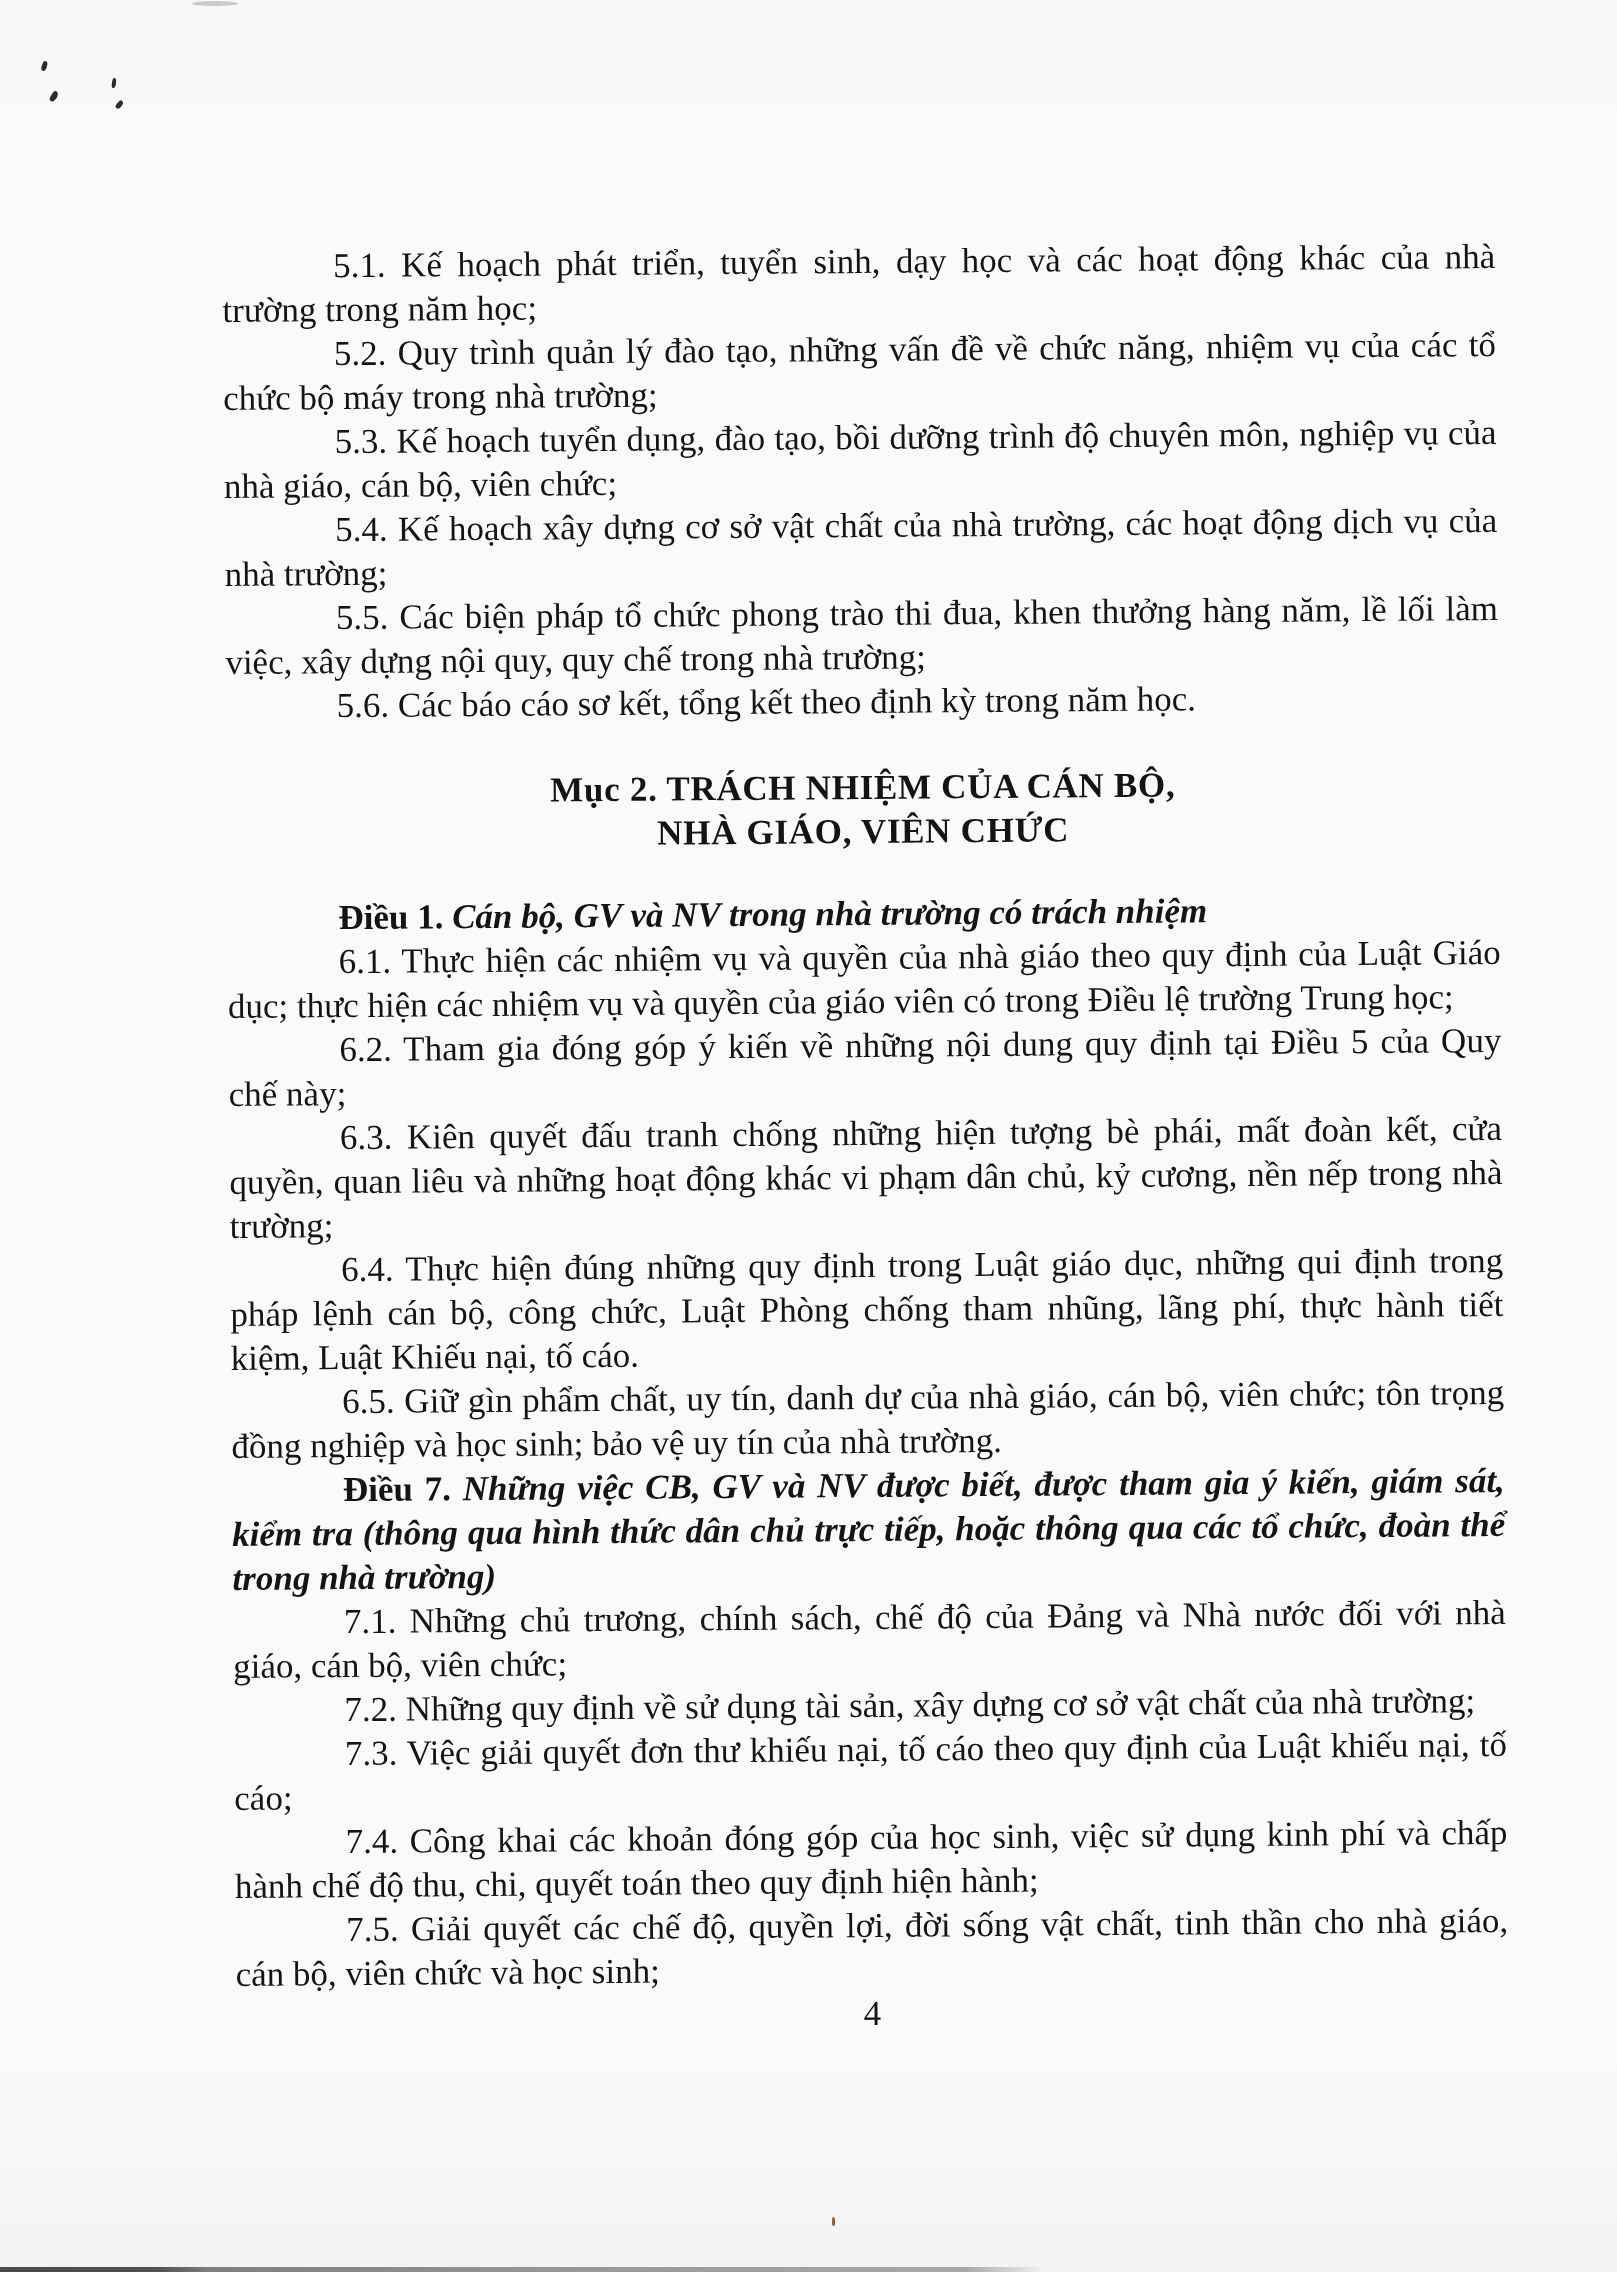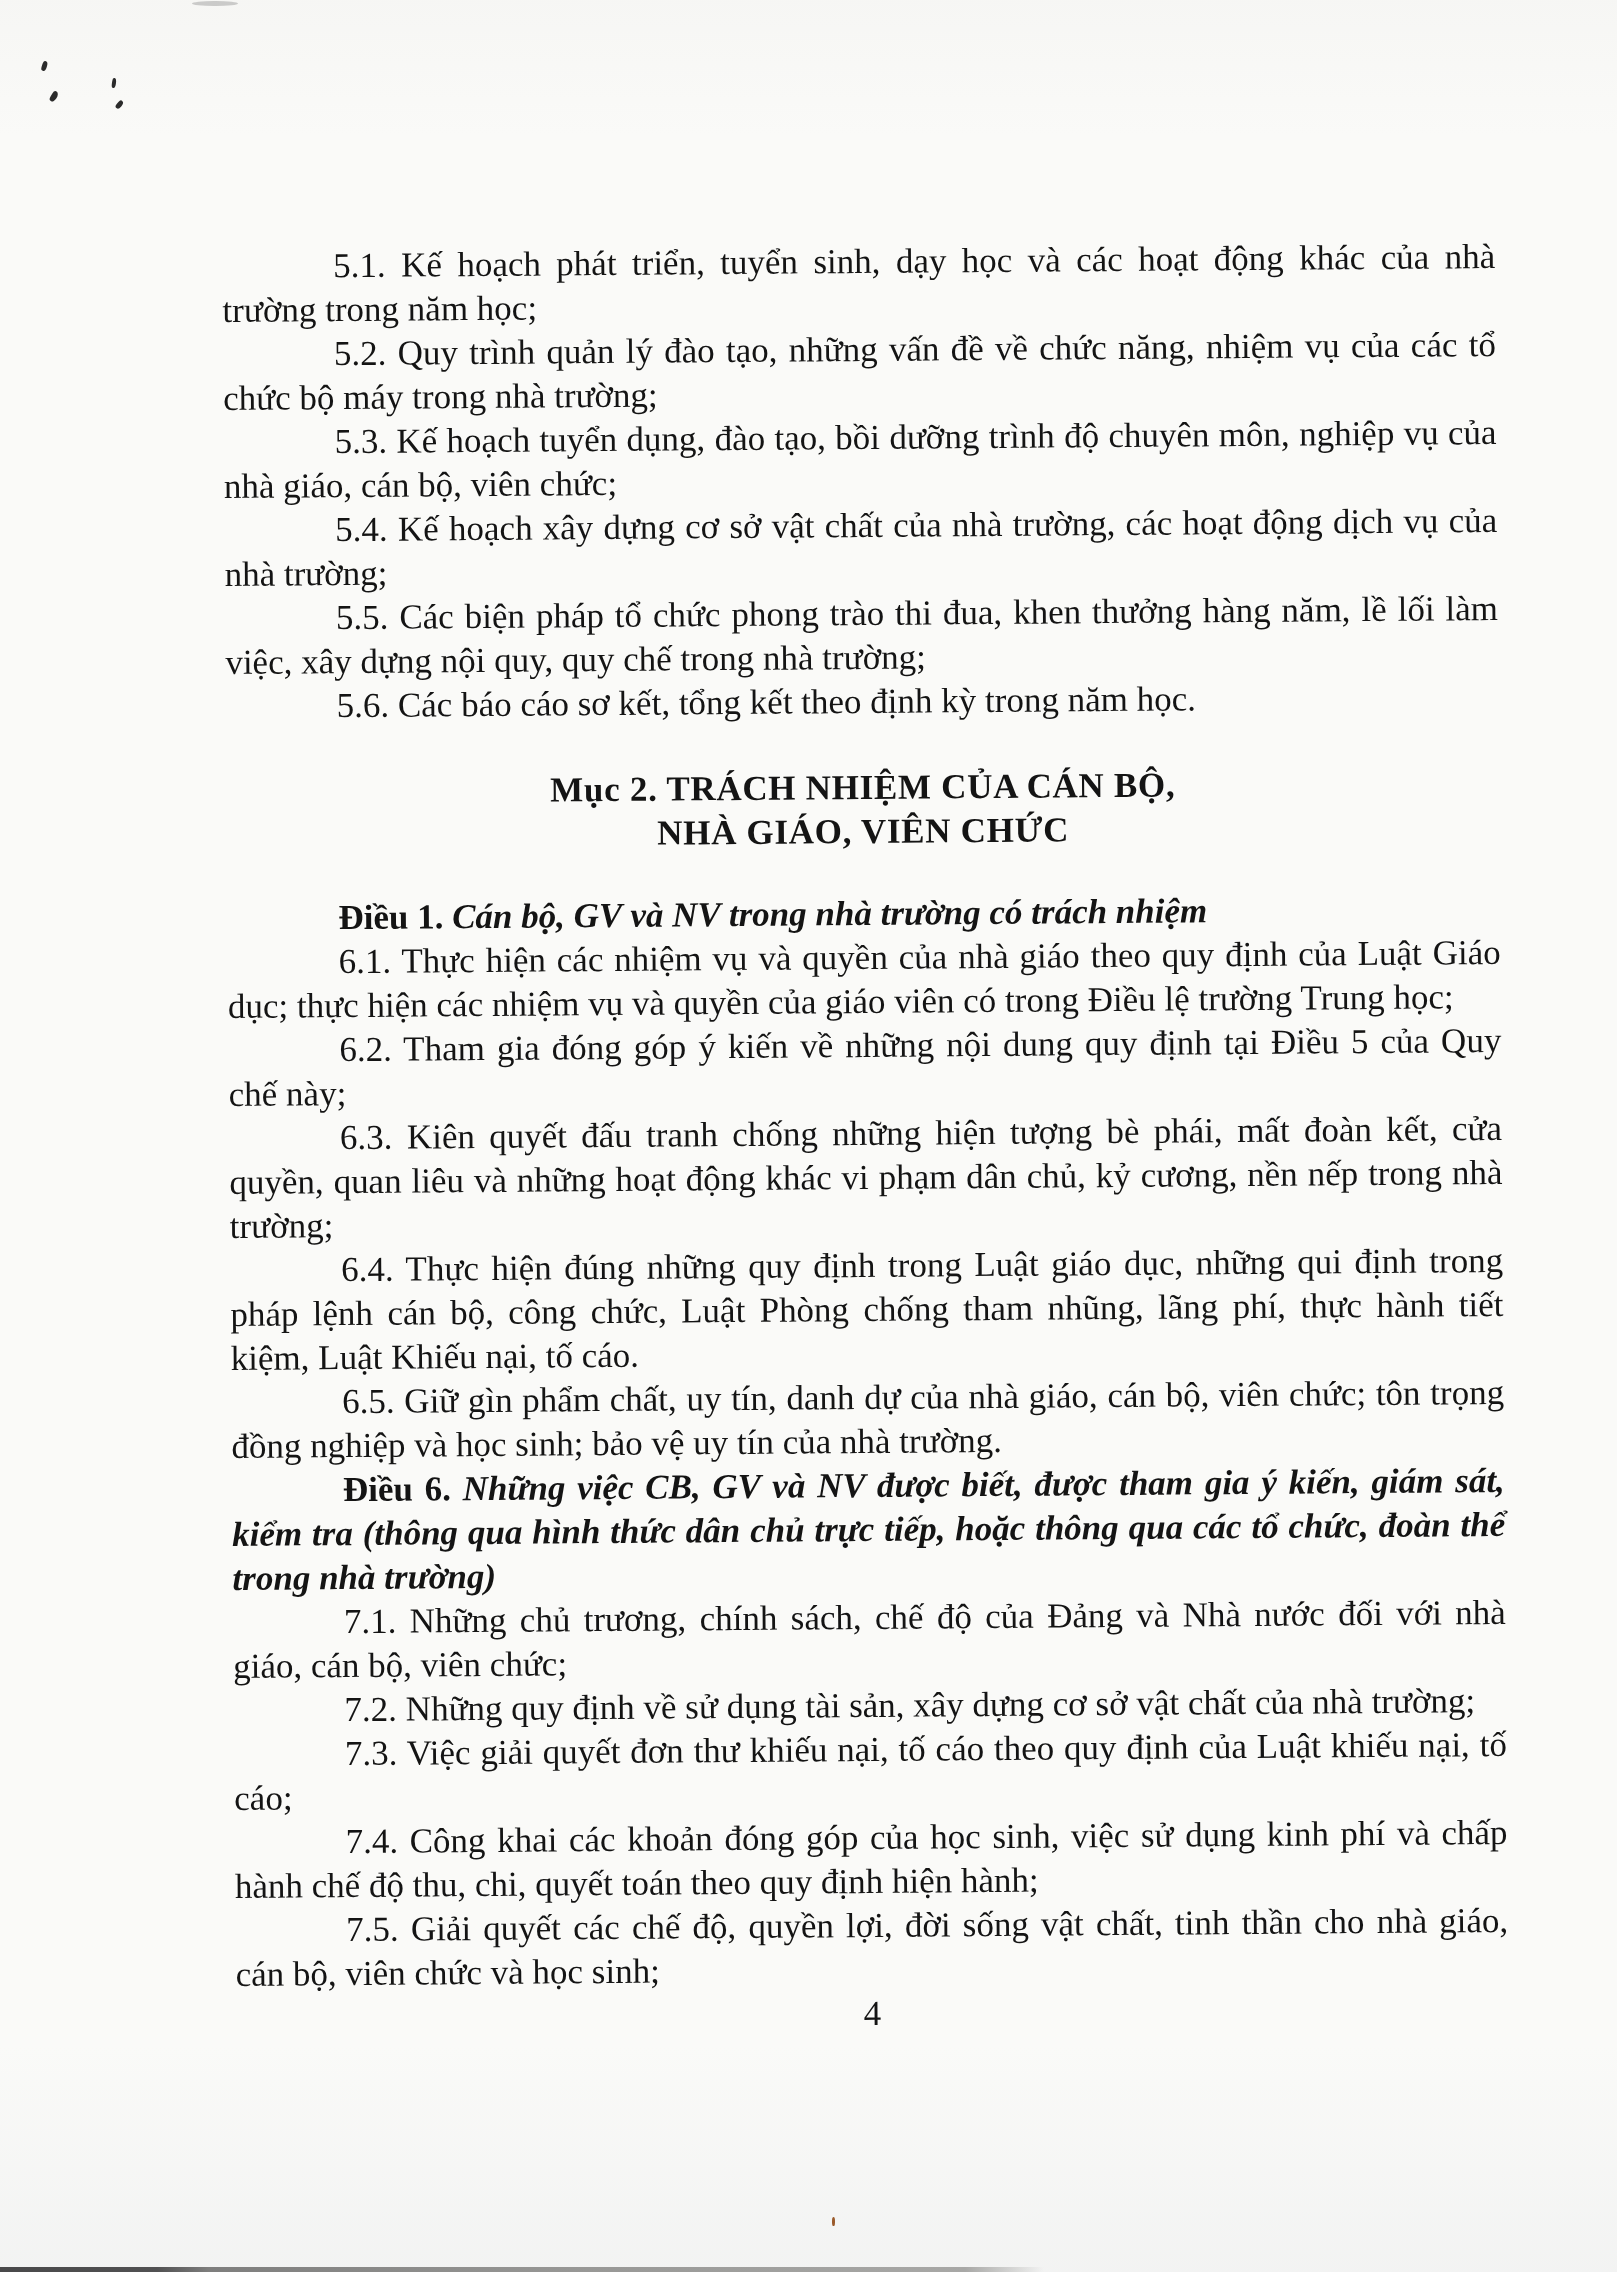--- a/index.html
+++ b/index.html
@@ -111,21 +111,21 @@
       <p class="body">5.4. Kế hoạch xây dựng cơ sở vật chất của nhà trường, các hoạt động dịch vụ của nhà trường;</p>
       <p class="body">5.5. Các biện pháp tổ chức phong trào thi đua, khen thưởng hàng năm, lề lối làm việc, xây dựng nội quy, quy chế trong nhà trường;</p>
       <p class="body">5.6. Các báo cáo sơ kết, tổng kết theo định kỳ trong năm học.</p>
       <p class="section-heading">Mục 2. TRÁCH NHIỆM CỦA CÁN BỘ,<br>NHÀ GIÁO, VIÊN CHỨC</p>
       <p class="body"><span class="article-prefix">Điều 1. </span><span class="article-title">Cán bộ, GV và NV trong nhà trường có trách nhiệm</span></p>
       <p class="body">6.1. Thực hiện các nhiệm vụ và quyền của nhà giáo theo quy định của Luật Giáo dục; thực hiện các nhiệm vụ và quyền của giáo viên có trong Điều lệ trường Trung học;</p>
       <p class="body">6.2. Tham gia đóng góp ý kiến về những nội dung quy định tại Điều 5 của Quy chế này;</p>
       <p class="body">6.3. Kiên quyết đấu tranh chống những hiện tượng bè phái, mất đoàn kết, cửa quyền, quan liêu và những hoạt động khác vi phạm dân chủ, kỷ cương, nền nếp trong nhà trường;</p>
       <p class="body">6.4. Thực hiện đúng những quy định trong Luật giáo dục, những qui định trong pháp lệnh cán bộ, công chức, Luật Phòng chống tham nhũng, lãng phí, thực hành tiết kiệm, Luật Khiếu nại, tố cáo.</p>
       <p class="body">6.5. Giữ gìn phẩm chất, uy tín, danh dự của nhà giáo, cán bộ, viên chức; tôn trọng đồng nghiệp và học sinh; bảo vệ uy tín của nhà trường.</p>
-      <p class="body"><span class="article-prefix">Điều 6. </span><span class="article-title">Những việc CB, GV và NV được biết, được tham gia ý kiến, giám sát, kiểm tra (thông qua hình thức dân chủ trực tiếp, hoặc thông qua các tổ chức, đoàn thể trong nhà trường)</span></p>
+      <p class="body"><span class="article-prefix">Điều 7. </span><span class="article-title">Những việc CB, GV và NV được biết, được tham gia ý kiến, giám sát, kiểm tra (thông qua hình thức dân chủ trực tiếp, hoặc thông qua các tổ chức, đoàn thể trong nhà trường)</span></p>
       <p class="body">7.1. Những chủ trương, chính sách, chế độ của Đảng và Nhà nước đối với nhà giáo, cán bộ, viên chức;</p>
       <p class="body">7.2. Những quy định về sử dụng tài sản, xây dựng cơ sở vật chất của nhà trường;</p>
       <p class="body">7.3. Việc giải quyết đơn thư khiếu nại, tố cáo theo quy định của Luật khiếu nại, tố cáo;</p>
       <p class="body">7.4. Công khai các khoản đóng góp của học sinh, việc sử dụng kinh phí và chấp hành chế độ thu, chi, quyết toán theo quy định hiện hành;</p>
       <p class="body">7.5. Giải quyết các chế độ, quyền lợi, đời sống vật chất, tinh thần cho nhà giáo, cán bộ, viên chức và học sinh;</p>
     </div>
   <p class="page-number">4</p>
 </div>
 
 <div class="bottom-strip"></div>

